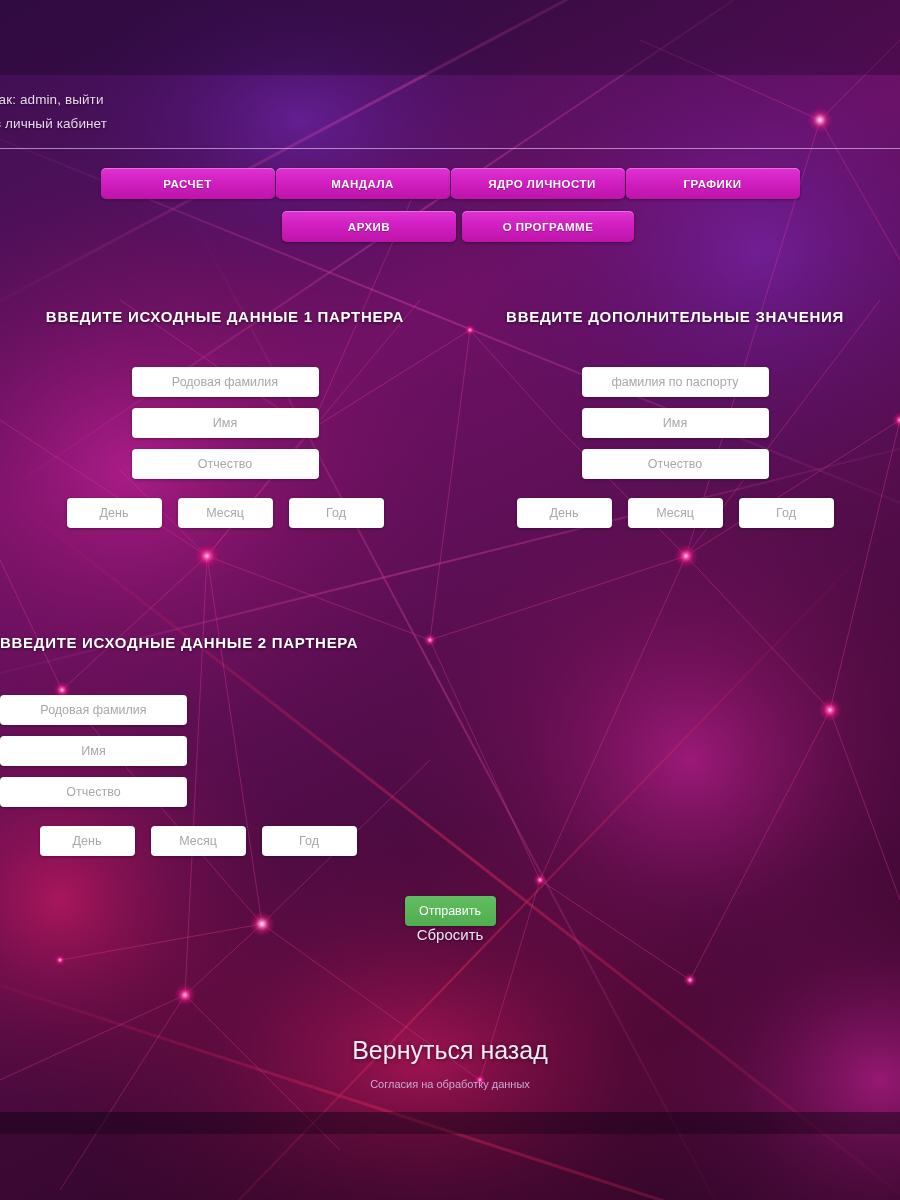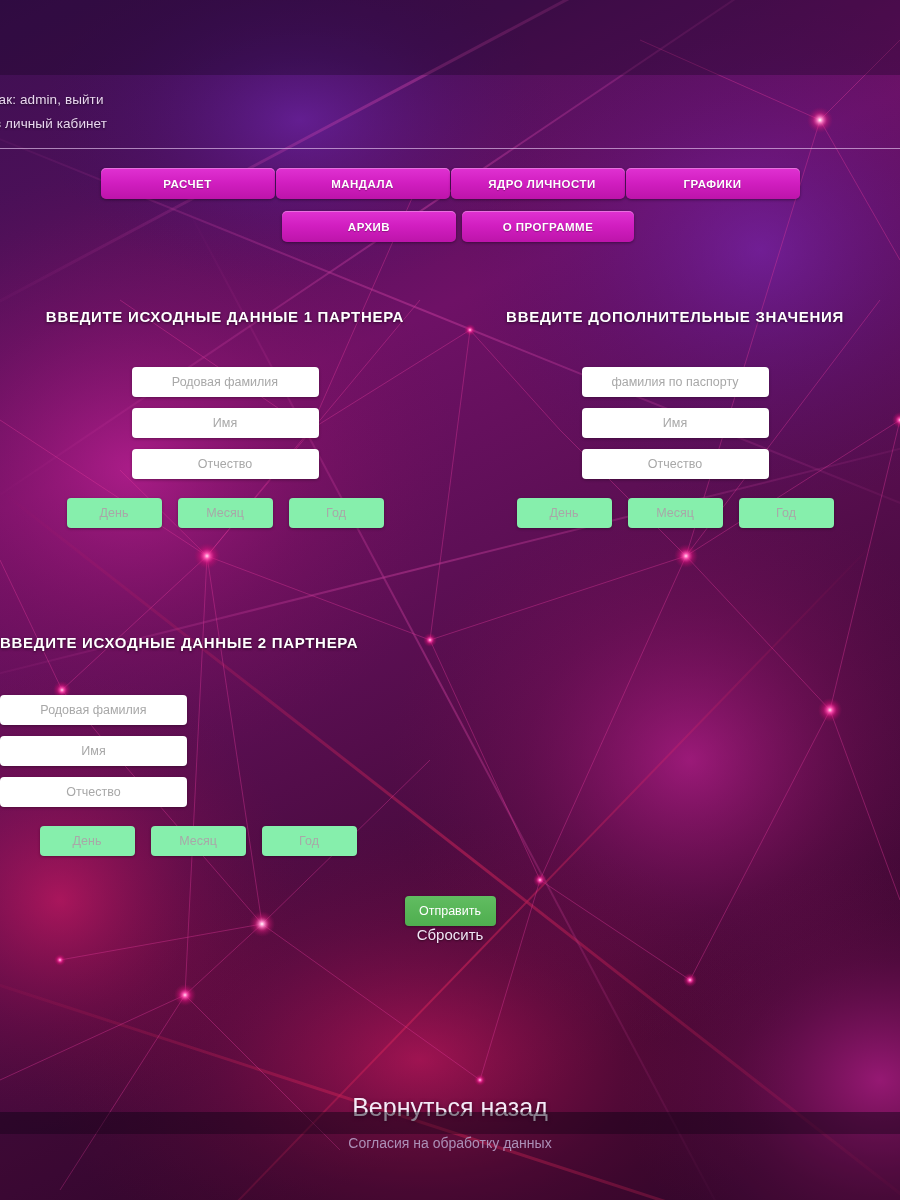--- a/index.html
+++ b/index.html
@@ -161,21 +161,21 @@
     display: flex;
     gap: 16px;
     width: 396px;
     justify-content: center;
   }
   .date-input {
     width: 95px;
     height: 30px;
     border: 0;
     border-radius: 4px;
-    background: #86efac;
+    background: #ffffff;
     color: #444444;
     font-family: "Liberation Sans", sans-serif;
     font-size: 12.5px;
     text-align: center;
     outline: none;
     box-shadow: 0 1px 3px rgba(0,0,0,.33);
   }
   .date-input::placeholder { color: #a8a8a8; opacity: 1; }
 
   
@@ -217,39 +217,39 @@
     color: #f2e6f6;
     font-size: 15px;
     text-decoration: none;
     cursor: pointer;
     text-shadow: 0 1px 2px rgba(0,0,0,.5);
   }
 
   
   .footer {
     position: absolute;
-    top: 1093px;
+    top: 1036px;
     left: 0;
     width: 900px;
     display: flex;
     flex-direction: column;
     align-items: center;
   }
   .back-link {
     color: #f4eaf7;
     font-size: 25px;
     font-weight: 400;
     text-decoration: none;
     cursor: pointer;
     text-shadow: 0 1px 4px rgba(0,0,0,.5);
   }
   .consent-link {
     margin-top: 13px;
     color: #c9a9d4;
-    font-size: 14px;
+    font-size: 11px;
     text-decoration: none;
     cursor: pointer;
   }
 
   
   .bottom-band-a {
     position: absolute;
     top: 1112px; left: 0;
     width: 900px; height: 22px;
     background: rgba(14, 2, 20, 0.46);

